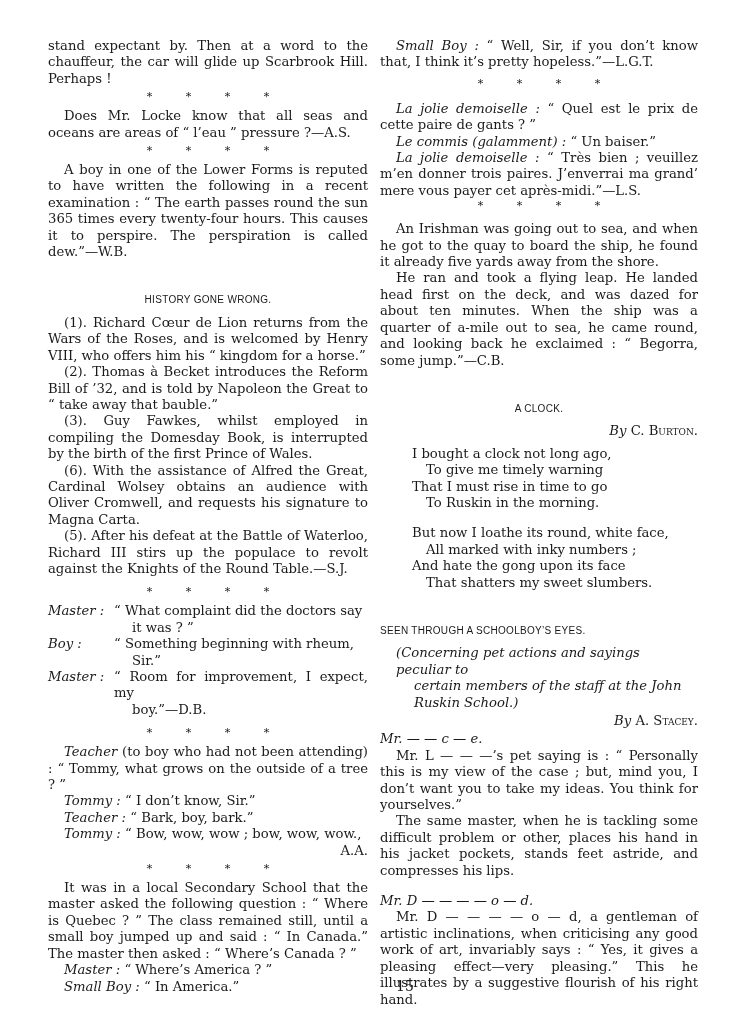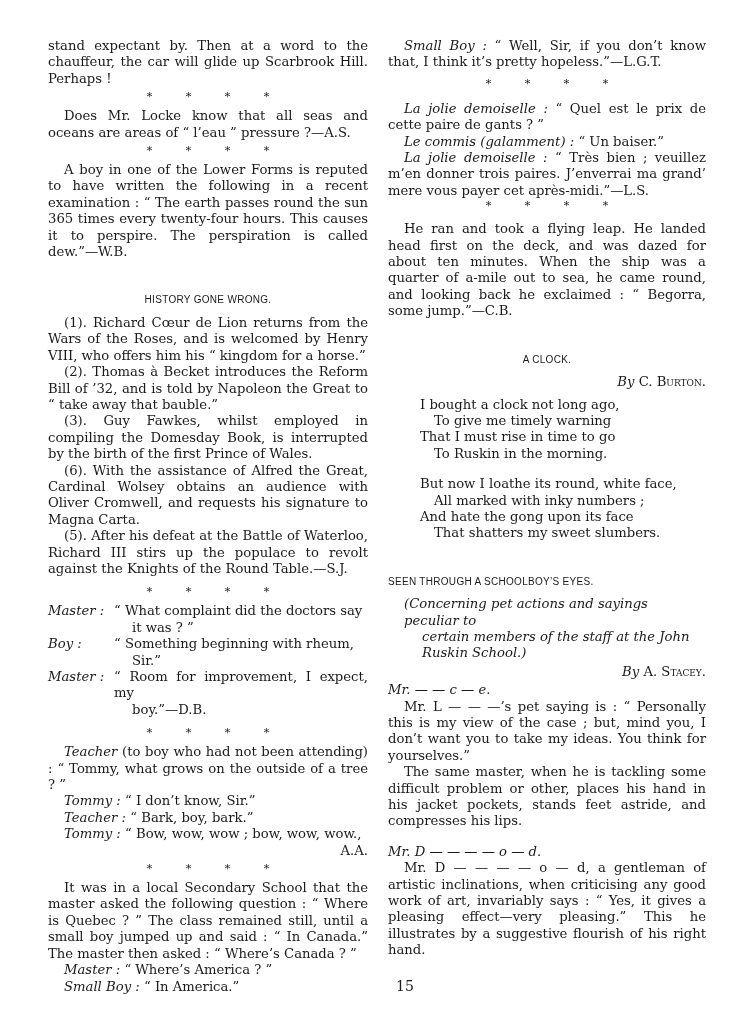--- a/index.html
+++ b/index.html
@@ -7,21 +7,21 @@
     width: 750px; height: 1034px; position: relative; overflow: hidden;
     font-family: "DejaVu Serif", serif;
     color: #1a1a1a;
   }
   .col {
     position: absolute; top: 38px;
     font-size: 13.2px; line-height: 16.4px;
     text-align: justify;
   }
   .col-left { left: 48px; width: 320px; }
-  .col-right { left: 388px; width: 318px; }
+  .col-right { left: 380px; width: 318px; }
   p { margin: 0; }
   .ind { text-indent: 16px; }
   .stars {
     text-align: center; font-size: 11px; word-spacing: 30px; letter-spacing: 0;
     margin: 3px 0 4px 0; line-height: 14px;
   }
   .gap { height: 14px; }
   .gap-l { height: 28px; }
   .heading {
     text-align: center; font-family: "Liberation Sans", sans-serif;
@@ -98,20 +98,21 @@
   <p class="ind"><i>Small Boy :</i><span> “ Well, Sir, if you don’t know that, I think it’s pretty hopeless.”—L.G.T.</span></p>
 
   <div class="stars" style="margin-top:6px;margin-bottom:10px">* * * *</div>
 
   <p class="ind"><i>La jolie demoiselle :</i><span> “ Quel est le prix de cette paire de gants ? ”</span></p>
   <p class="ind"><i>Le commis (galamment) :</i><span> “ Un baiser.”</span></p>
   <p class="ind"><i>La jolie demoiselle :</i><span> “ Très bien ; veuillez m’en donner trois paires. J’enverrai ma grand’ mere vous payer cet après-midi.”—L.S.</span></p>
 
   <div class="stars" style="margin-top:0;margin-bottom:8px">* * * *</div>
 
+  <p class="ind">An Irishman was going out to sea, and when he got to the quay to board the ship, he found it already five yards away from the shore.</p>
   <p class="ind">He ran and took a flying leap. He landed head first on the deck, and was dazed for about ten minutes. When the ship was a quarter of a-mile out to sea, he came round, and looking back he exclaimed : “ Begorra, some jump.”—C.B.</p>
 
   <div class="gap-l"></div>
   <div class="heading">A CLOCK.</div>
   <div class="byline"><span class="by">By</span> <span class="sc">C. Burton.</span></div>
 
   <div class="poem">
     <div>I bought a clock not long ago,</div>
     <div class="l2">To give me timely warning</div>
     <div>That I must rise in time to go</div>

